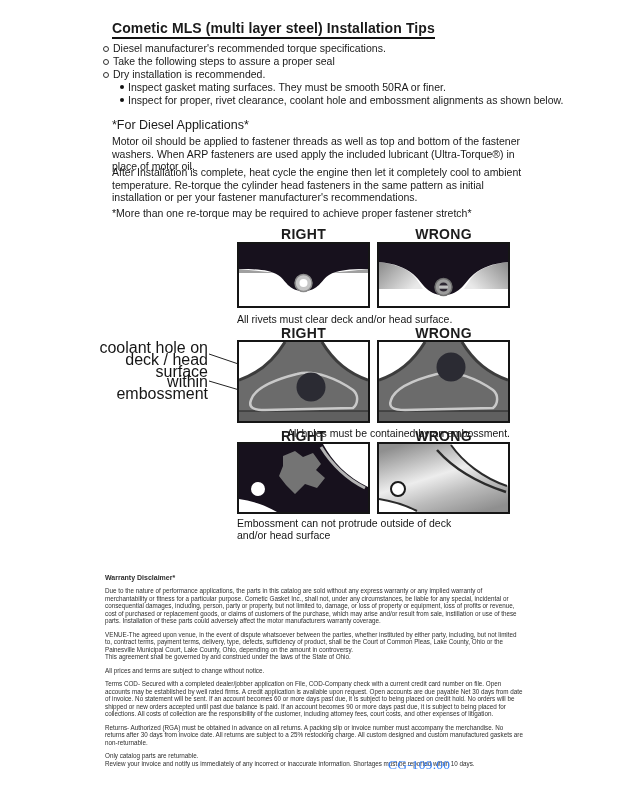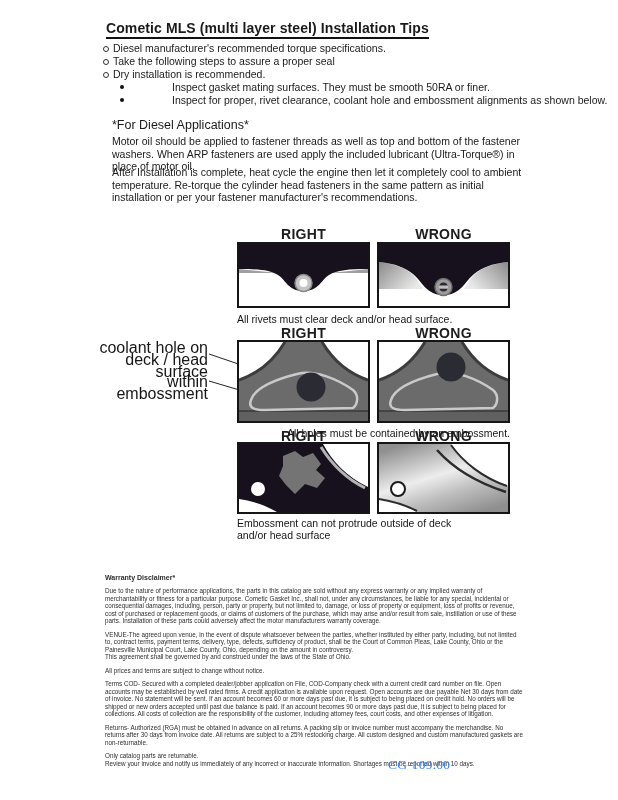--- a/index.html
+++ b/index.html
@@ -3,28 +3,28 @@
 <meta charset="utf-8">
 <style>
   html,body{margin:0;padding:0;background:#ffffff;}
   #page{
     position:relative;width:618px;height:800px;background:#ffffff;overflow:hidden;
     font-family:"Liberation Sans",sans-serif;color:#1a1a1a;
   }
   .abs{position:absolute;}
   
   .title{
-    left:106px;top:20px;font-size:14px;font-weight:bold;letter-spacing:.1px;
+    left:112px;top:20px;font-size:14px;font-weight:bold;letter-spacing:.1px;
     border-bottom:2px solid #111;padding-bottom:1px;
   }
   
   .bullets{left:103px;top:42px;font-size:10.5px;line-height:13px;}
   .brow{display:flex;align-items:flex-start;}
   .ring{width:4px;height:4px;border:1px solid #333;border-radius:50%;margin:4px 4px 0 0;flex:none;}
-  .sub{margin-left:17px;gap:44px;}
+  .sub{margin-left:17px;}
   .dot{width:4px;height:4px;background:#111;border-radius:50%;margin:4px 4px 0 0;flex:none;}
   
   .diesel-h{left:112px;top:118px;font-size:12.5px;font-weight:normal;}
   .bodypara{left:112px;width:424px;font-size:10.5px;line-height:12.5px;}
   .p1{top:135px;} .p2{top:166px;} .p3{top:207px;}
   
   .dlabel{width:133px;text-align:center;font-size:14px;letter-spacing:.3px;color:#1c1c1c;font-weight:bold;}
   .dbox{width:129px;border:2px solid #151515;background:#fff;}
   .dbox svg{display:block;}
   .caption{font-size:10.5px;line-height:12px;color:#161616;}
@@ -64,20 +64,21 @@
     </div>
     <div class="brow sub">
       <span class="dot"></span>
       <span>Inspect for proper, rivet clearance, coolant hole and embossment alignments as shown below.</span>
     </div>
   </div>
 
   <div class="abs diesel-h">*For Diesel Applications*</div>
   <div class="abs bodypara p1">Motor oil should be applied to fastener threads as well as top and bottom of the fastener washers. When ARP fasteners are used apply the included lubricant (Ultra-Torque®) in place of motor oil.</div>
   <div class="abs bodypara p2">After Installation is complete, heat cycle the engine then let it completely cool to ambient temperature. Re-torque the cylinder head fasteners in the same pattern as initial installation or per your fastener manufacturer's recommendations.</div>
+  <div class="abs bodypara p3">*More than one re-torque may be required to achieve proper fastener stretch*</div>
 
   <div class="abs dlabel lx1" style="top:226px">RIGHT</div>
   <div class="abs dlabel lx2" style="top:226px">WRONG</div>
 
   <div class="abs dbox lx1" style="top:242px">
     <svg width="129" height="62" viewBox="0 0 129 62">
       <rect x="0" y="0" width="129" height="62" fill="#ffffff"></rect>
       <polygon points="0,25 38,29 0,29" fill="#a0a0a0"></polygon>
       <polygon points="129,25 91,29 129,29" fill="#a0a0a0"></polygon>
       <path d="M0,0 H129 V25 C110,25 98,26 90,31 C82,36 80,47 64.5,47 C49,47 47,36 39,31 C31,26 19,25 0,25 Z" fill="#17111d"></path>

